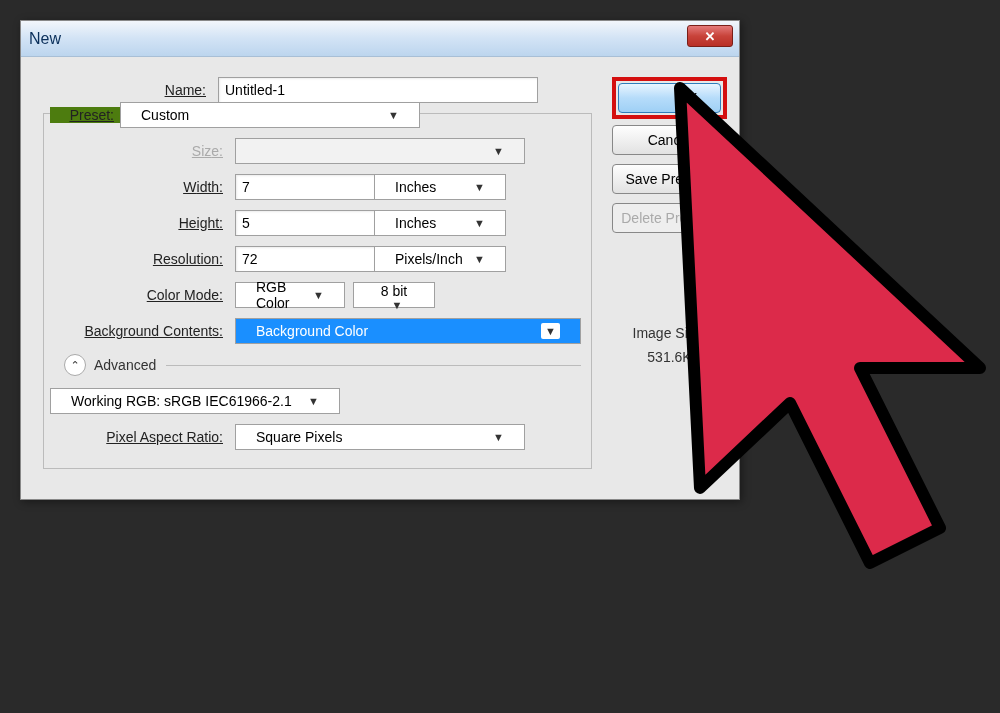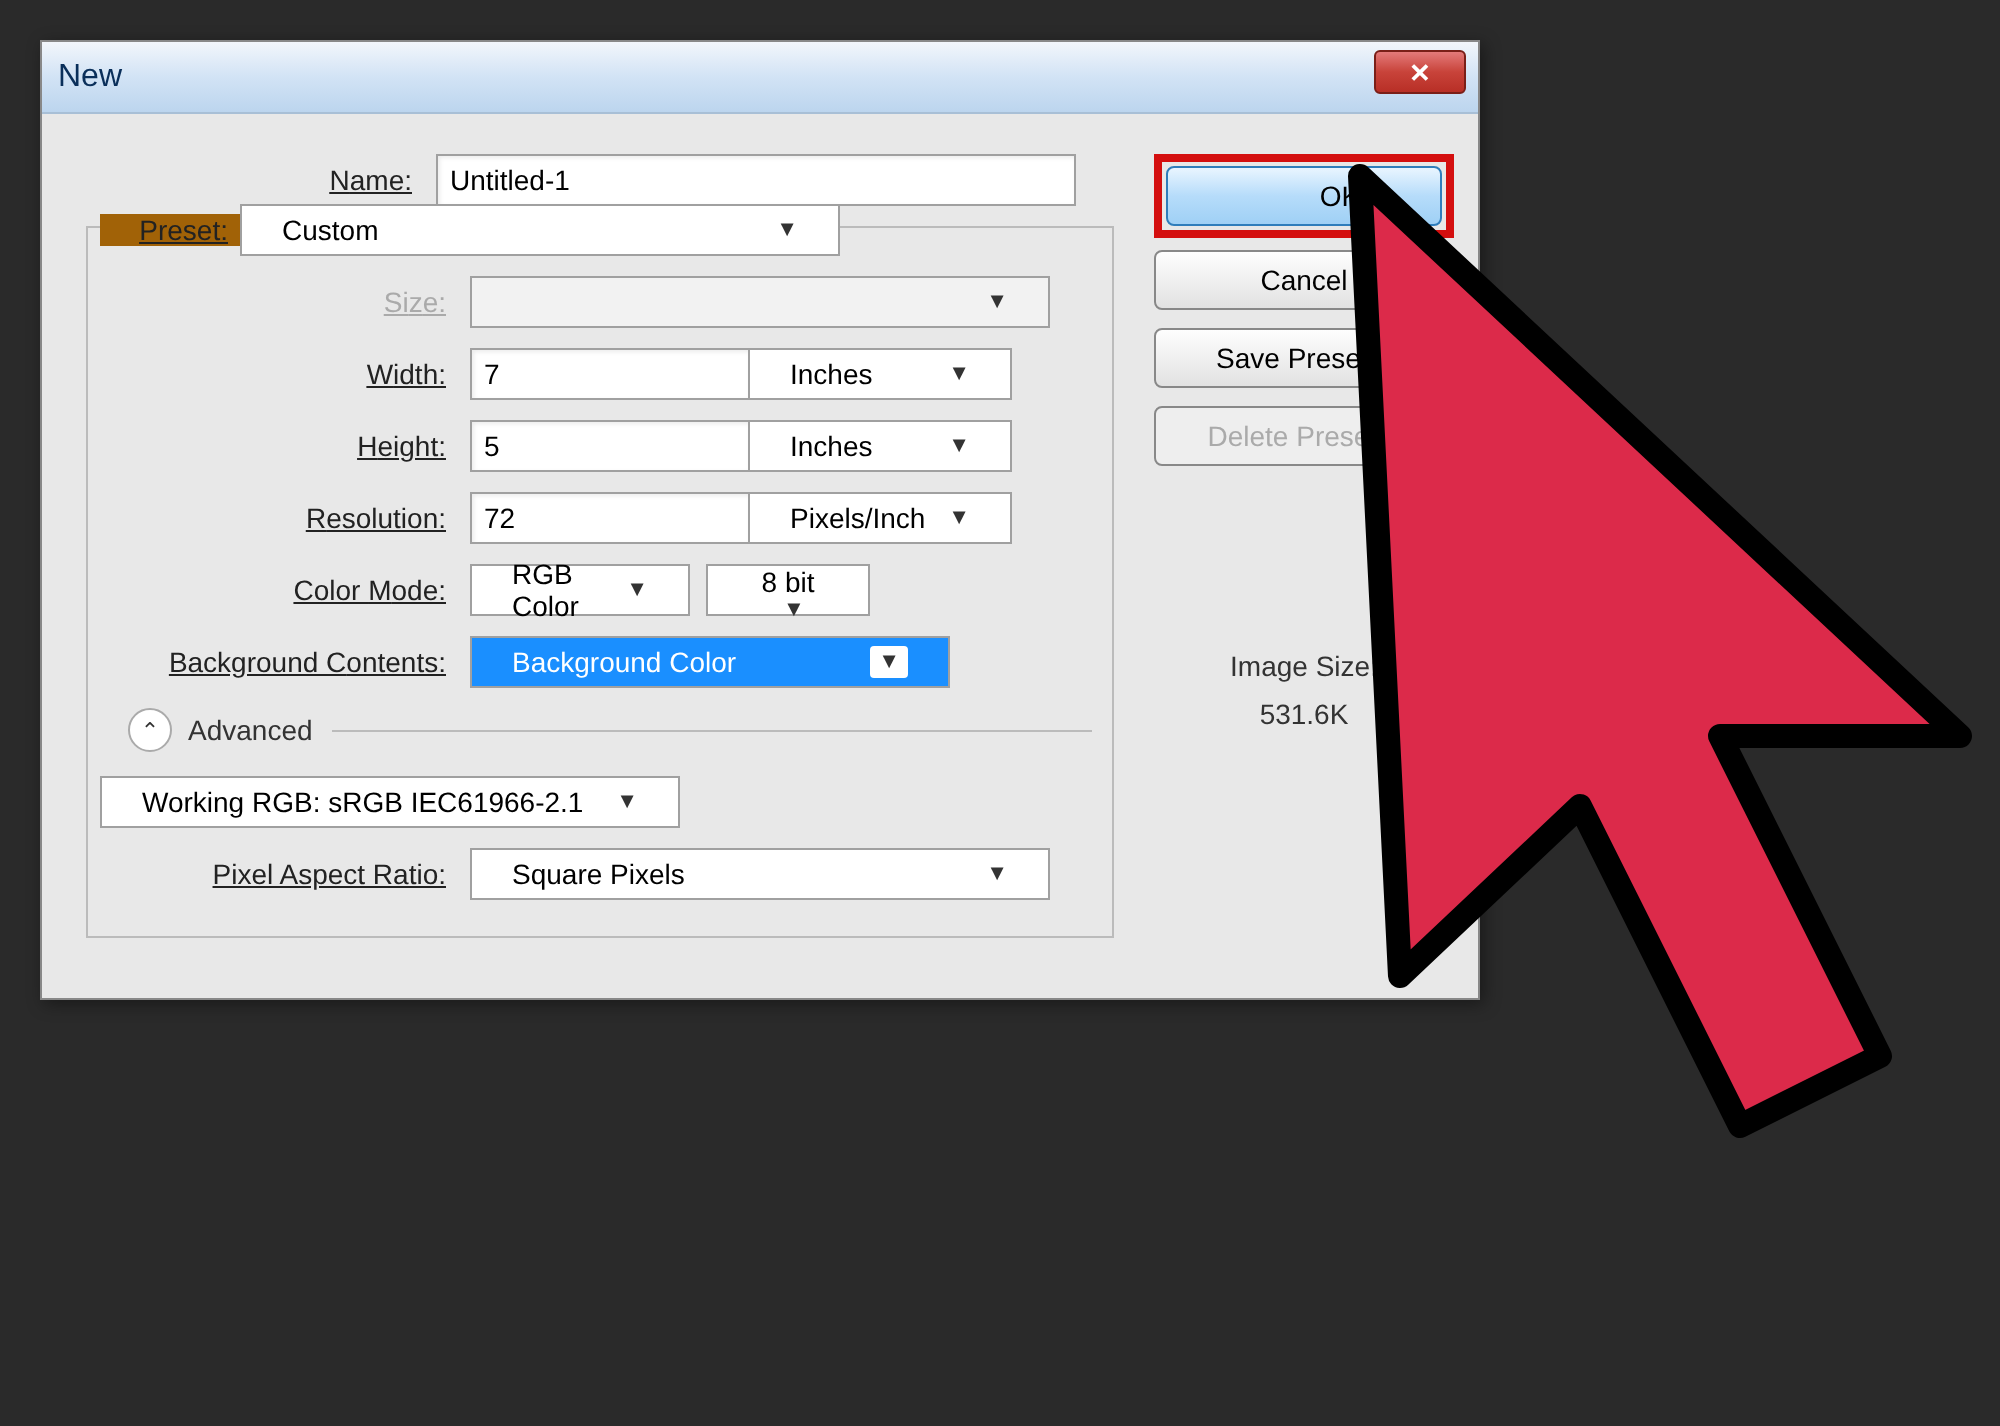--- a/index.html
+++ b/index.html
@@ -117,21 +117,21 @@
     font-size: 11px;
     color: #333;
     margin-left: 6px;
   }
   .dd.sel .arr { color: #333; background:#fff; padding:2px 4px; border-radius:2px; }
   .dd.wide { width: 300px; }
   .dd.med { width: 290px; }
   .dd.unit { width: 132px; }
   .dd.small { width: 110px; }
   .dd.small2 { width: 82px; }
-  .dd.bg { width: 240px; }
+  .dd.bg { width: 346px; }
   .fieldset {
     border: 1px solid #bbb;
     margin: 0 10px 0 10px;
     padding: 14px 10px 18px 6px;
     position: relative;
   }
   .adv-header {
     display: flex;
     align-items: center;
     margin: 8px 0 12px 14px;
@@ -212,21 +212,21 @@
     <div class="left">
 
       <div class="row">
         <div class="label"><span class="underline">N</span>ame:</div>
         <input class="txt wide" value="Untitled-1" style="">
       </div>
 
       <div class="fieldset">
 
         <div class="row" style="margin-top:-26px;">
-          <div class="label" style="width:70px; background:#a16207; padding:0 6px;"><span class="underline">P</span>reset:</div>
+          <div class="label" style="width:70px; background:#4d7c0f; padding:0 6px;"><span class="underline">P</span>reset:</div>
           <div class="dd wide">
             <span>Custom</span>
             <span class="arr">▼</span>
           </div>
         </div>
 
         <div class="row">
           <div class="label disabled">Si<span class="underline">z</span>e:</div>
           <div class="dd med disabled">
             <span></span>

